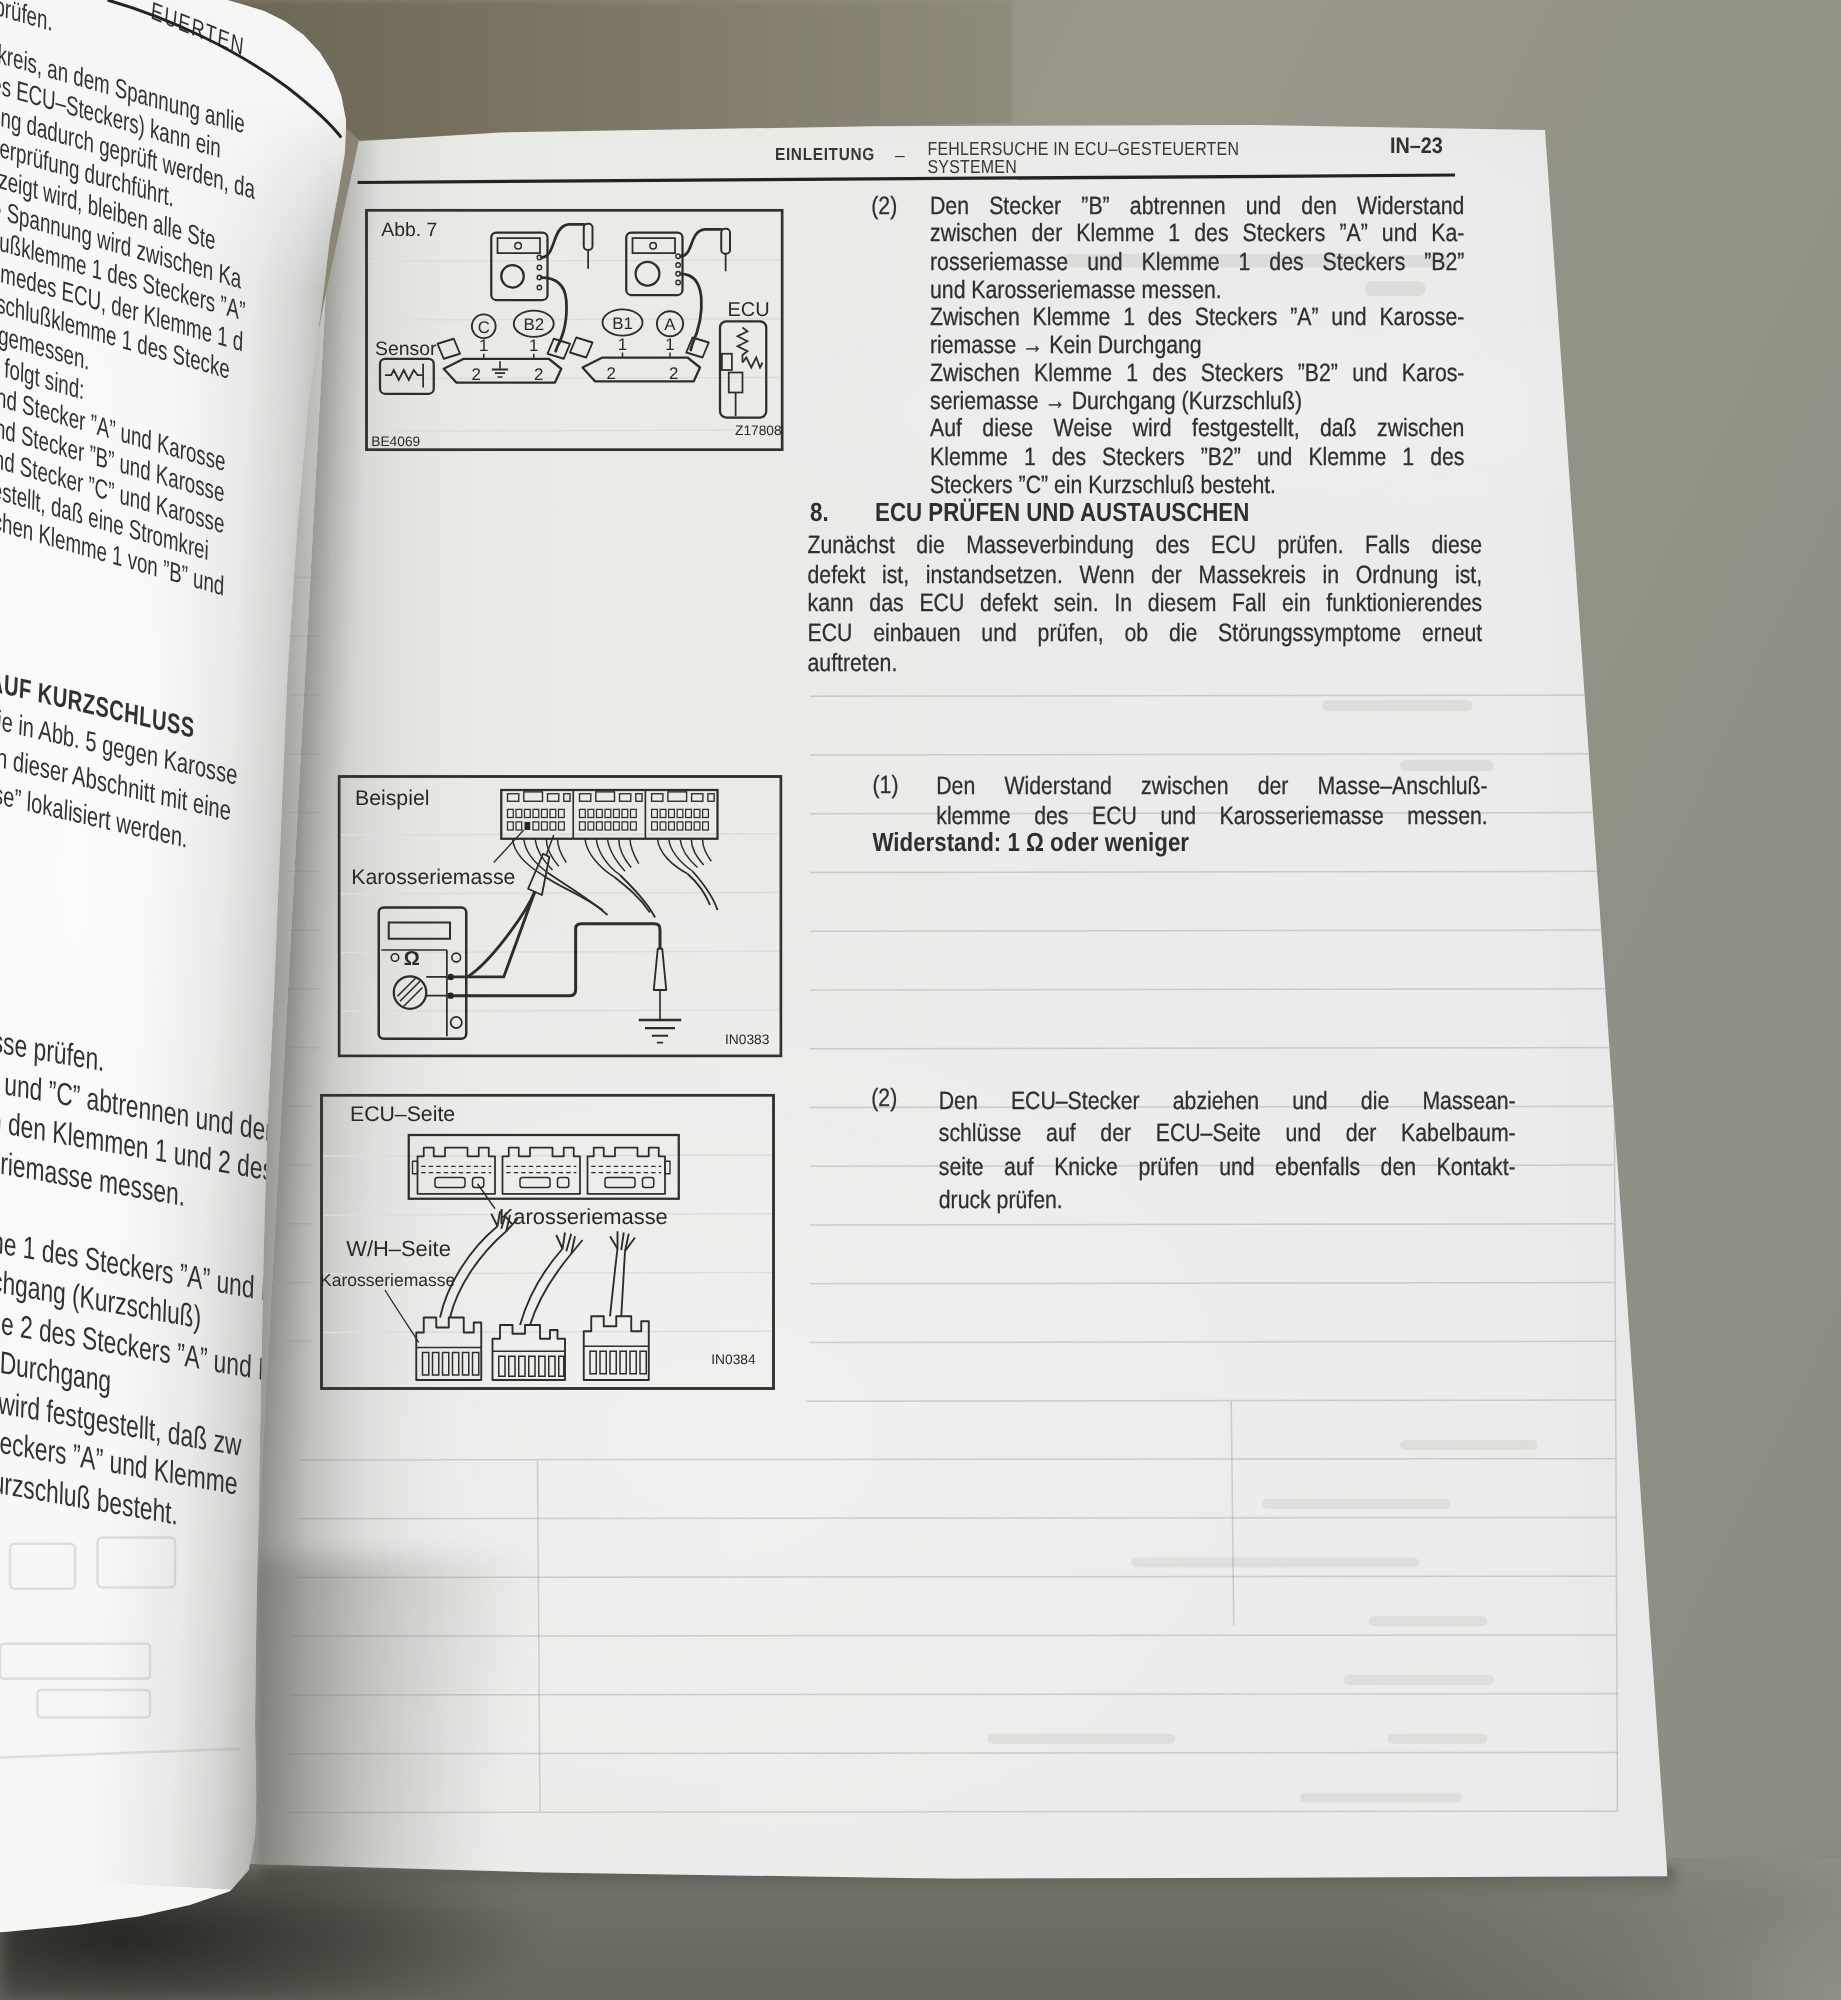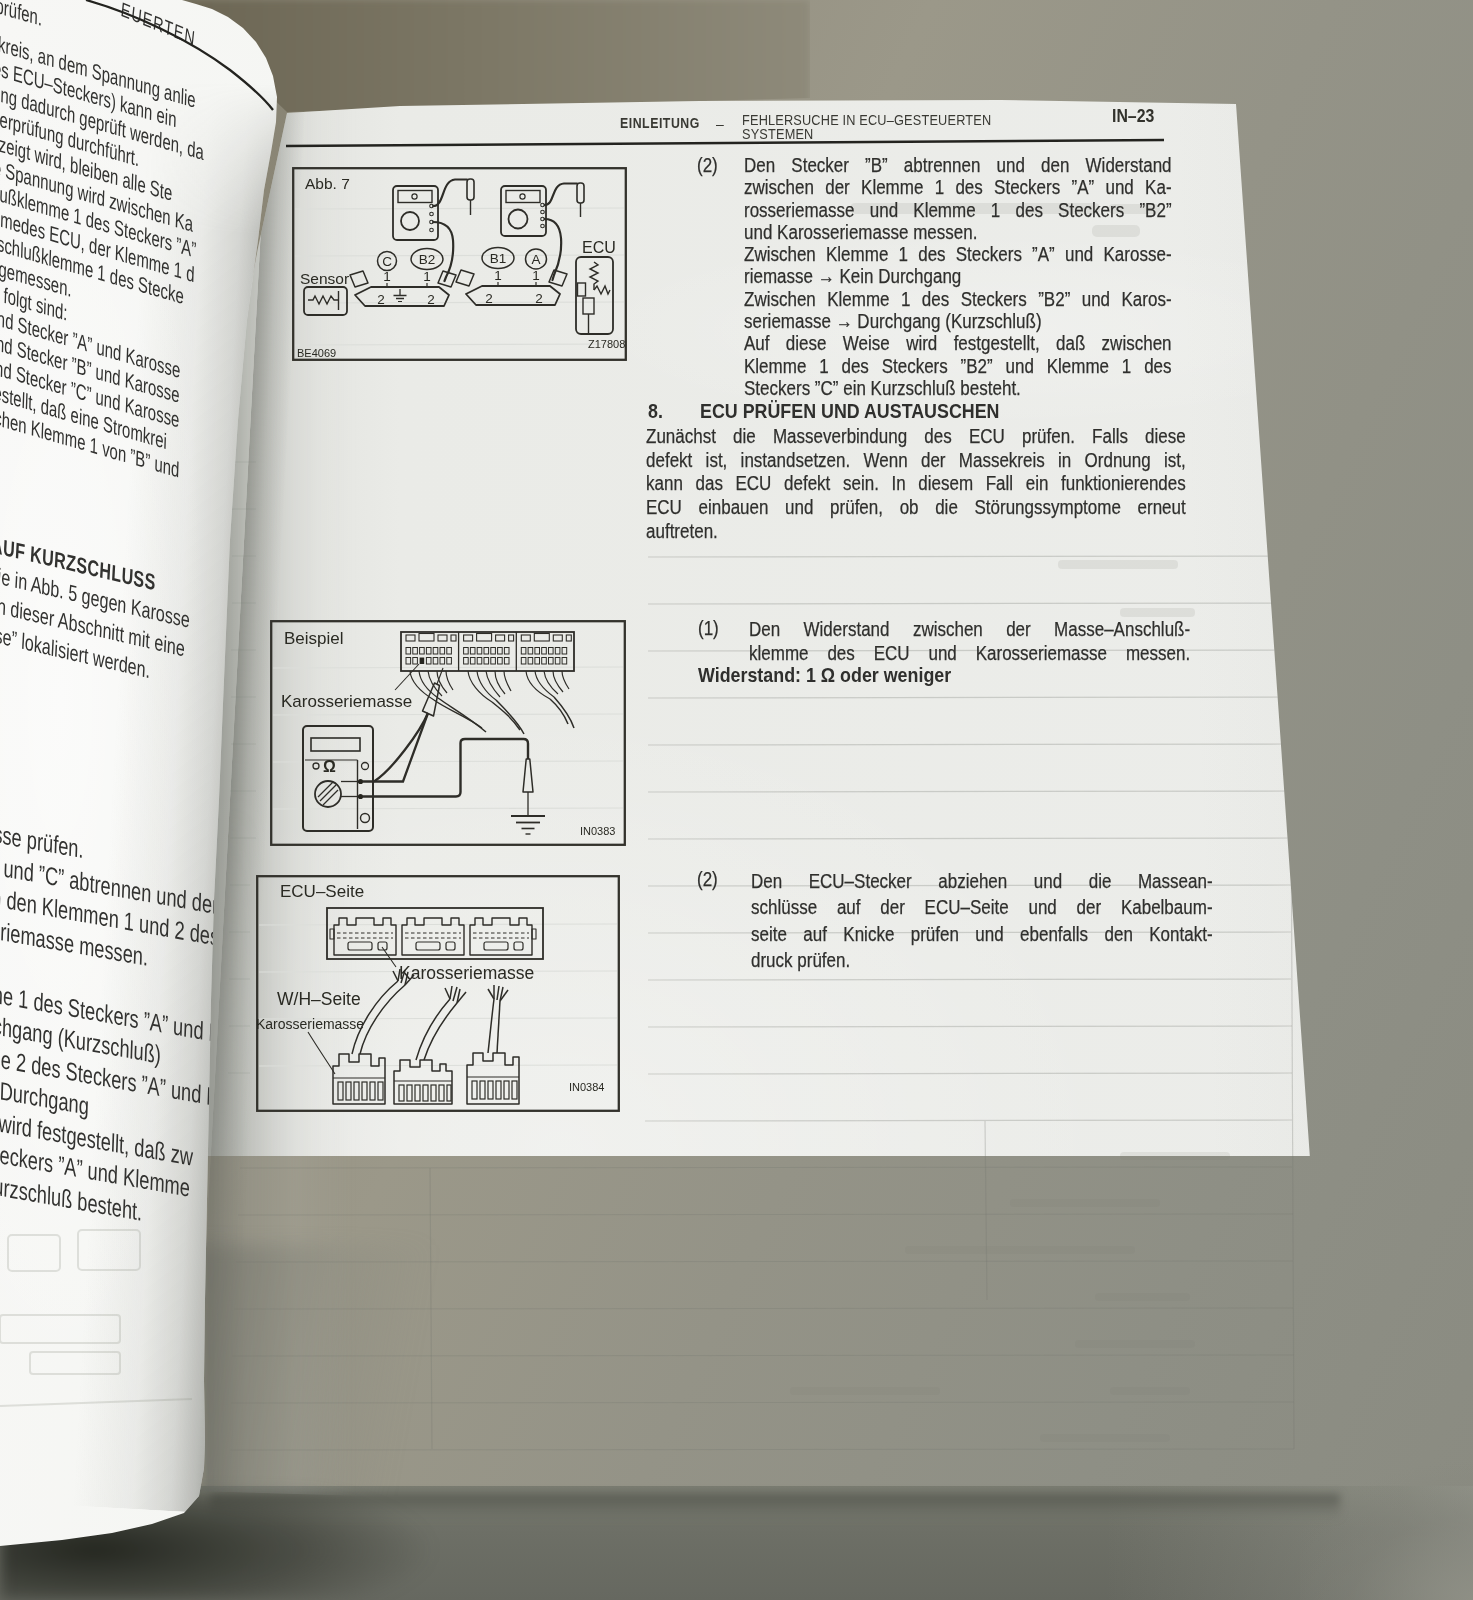--- a/index.html
+++ b/index.html
@@ -27,21 +27,21 @@
 
 <div class="abs" style="left:1300px;top:1430px;width:173px;height:170px;
  background:radial-gradient(ellipse 200px 140px at 100% 100%,rgba(143,144,134,.9),rgba(130,131,122,.35) 60%,transparent 100%)"></div>
 
 <div class="abs" style="left:210px;top:1494px;width:1130px;height:26px;
  background:linear-gradient(180deg,rgba(60,62,55,.55),rgba(80,82,74,.25) 55%,transparent 100%);filter:blur(4px)"></div>
 
 <div class="abs" style="left:0;top:1490px;width:430px;height:110px;
  background:radial-gradient(ellipse 340px 85px at 95px 60px,rgba(30,32,26,.92),rgba(52,54,47,.55) 62%,transparent 100%);filter:blur(7px)"></div>
 
-<div class="abs" id="page" style="left:0;top:0;width:1473px;height:1156px;
+<div class="abs" id="page" style="left:0;top:0;width:1473px;height:1600px;
  clip-path:polygon(287px 113px,400px 106px,700px 101px,1000px 100px,1236px 104px,1334px 1501px,761px 1503px,435px 1498px,196px 1491px,196px 1100px,205px 900px,225px 420px,258px 248px);
  background:
  radial-gradient(ellipse 750px 600px at 560px 1150px,rgba(255,255,255,.30),transparent 75%),
  radial-gradient(ellipse 420px 100px at 990px 330px,rgba(255,255,255,.22),transparent 100%),
  linear-gradient(268deg,rgba(130,132,126,.20) 0%,rgba(170,172,166,.07) 9%,rgba(200,200,196,0) 20%),
  linear-gradient(183deg,rgba(150,152,146,.25) 0%,rgba(190,192,186,.10) 4%,rgba(220,220,216,0) 10%),
  linear-gradient(90deg,#b3b5af 205px,#c6c8c2 240px,#d9dad6 274px,#e5e6e2 322px,#eaebe7 400px,#ecedea 100%)">
 
 <div class="abs" style="left:268px;top:98px;width:38px;height:1404px;transform:rotate(3.1deg);transform-origin:0 0;
  background:linear-gradient(90deg,rgba(92,94,87,.42) 0%,rgba(115,117,110,.22) 45%,rgba(140,142,135,0) 100%);

